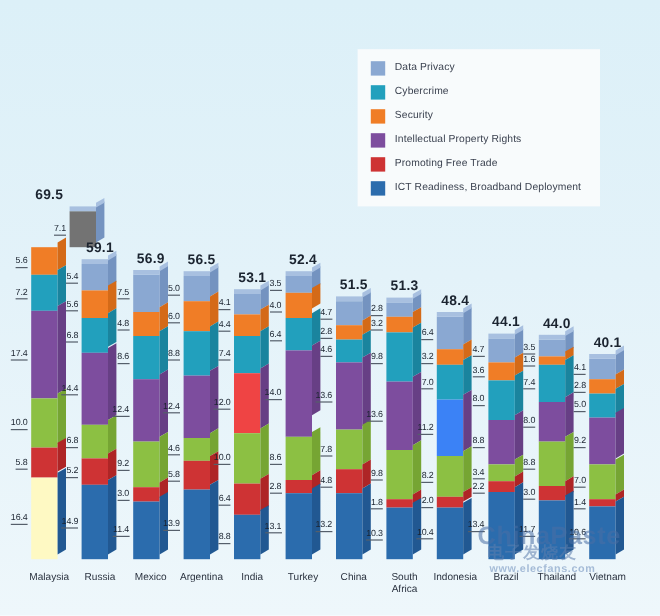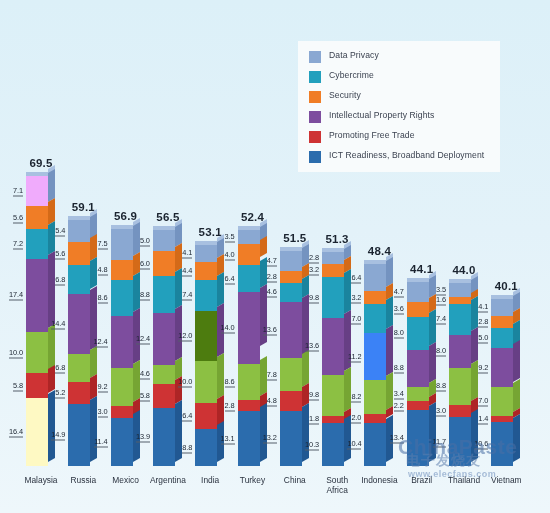--- a/index.html
+++ b/index.html
@@ -138,21 +138,21 @@
 </style>
 </head>
 <body>
 
 <div id="chart-root">
 
   <div class="plot" id="plot">
       <div class="bar-group" style="left: 26px;">
         <div class="bar-total">69.5</div>
         <div class="bar-stack">
-          <div class="seg" style="height: 29.607px; background: #f0abfc; --top: #a8c0e0; --side: #7493c0;">
+          <div class="seg" style="height: 29.607px; background: #737373; margin-left: 32px; --top: #a8c0e0; --side: #7493c0;">
             <div class="seg-side" style="height: 29.607px;"></div>
             <div class="cap"></div>
             <div class="seg-label">7.1<span class="rule"></span></div>
           </div>
           <div class="seg" style="height: 23.352px; background: rgb(240, 125, 38); --top: #f7963f; --side: #d46a18;">
             <div class="seg-side" style="height: 23.352px;"></div>
             <div class="seg-label">5.6<span class="rule"></span></div>
           </div>
           <div class="seg" style="height: 30.024px; background: rgb(34, 160, 189); --top: #38b4cf; --side: #1a849e;">
             <div class="seg-side" style="height: 30.024px;"></div>
@@ -291,21 +291,21 @@
             <div class="seg-label">4.1<span class="rule"></span></div>
           </div>
           <div class="seg" style="height: 18.348px; background: rgb(240, 125, 38); --top: #f7963f; --side: #d46a18;">
             <div class="seg-side" style="height: 18.348px;"></div>
             <div class="seg-label">4.4<span class="rule"></span></div>
           </div>
           <div class="seg" style="height: 30.858px; background: rgb(34, 160, 189); --top: #38b4cf; --side: #1a849e;">
             <div class="seg-side" style="height: 30.858px;"></div>
             <div class="seg-label">7.4<span class="rule"></span></div>
           </div>
-          <div class="seg" style="height: 50.04px; background: #4d7c0f; --top: #9263b4; --side: #673f85;">
+          <div class="seg" style="height: 50.04px; background: #ef4444; --top: #9263b4; --side: #673f85;">
             <div class="seg-side" style="height: 50.04px;"></div>
             <div class="seg-label">12.0<span class="rule"></span></div>
           </div>
           <div class="seg" style="height: 41.7px; background: rgb(140, 192, 67); --top: #a2ce5f; --side: #76a533;">
             <div class="seg-side" style="height: 41.7px;"></div>
             <div class="seg-label">10.0<span class="rule"></span></div>
           </div>
           <div class="seg" style="height: 26.688px; background: rgb(206, 51, 52); --top: #dc4b4c; --side: #ae2526;">
             <div class="seg-side" style="height: 26.688px;"></div>
             <div class="seg-label">6.4<span class="rule"></span></div>

